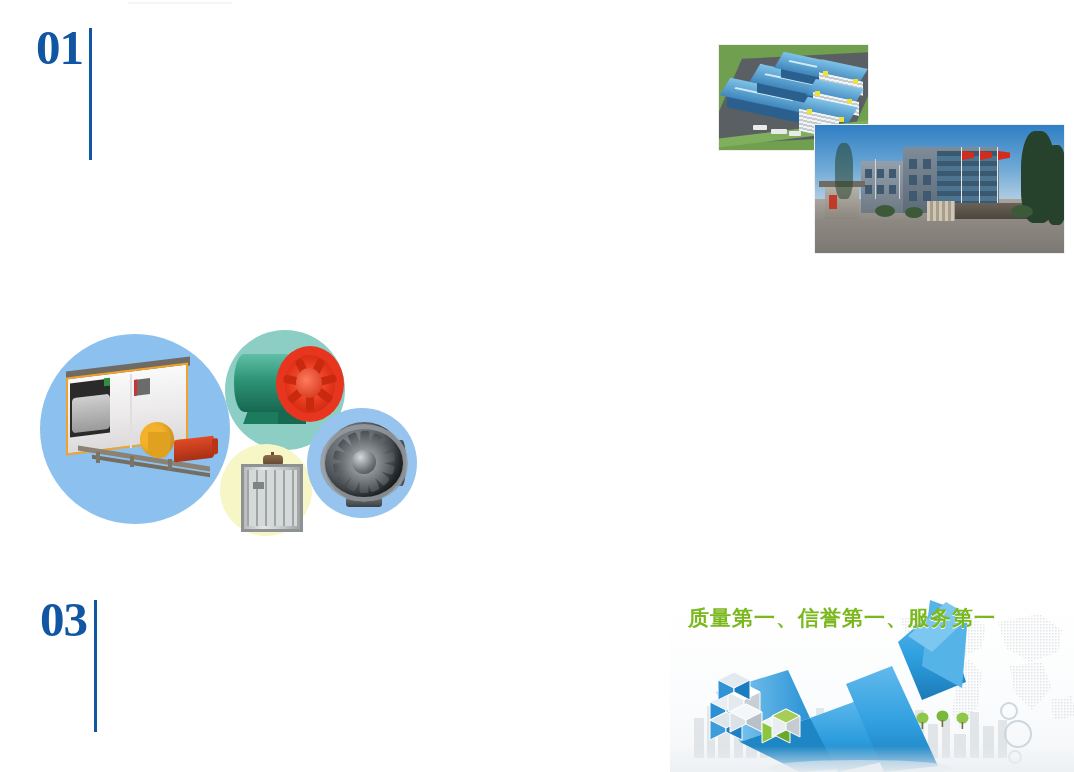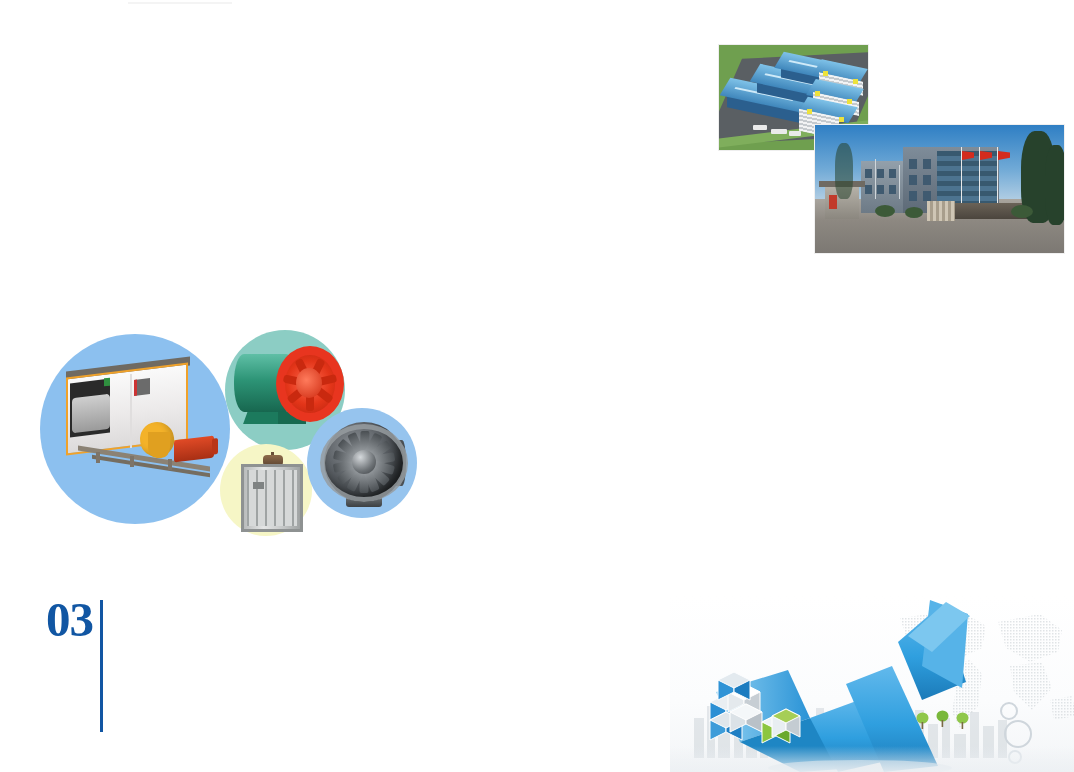--- a/index.html
+++ b/index.html
@@ -18,21 +18,21 @@
   }
   .sec-rule{width:3px;background:#1156a3;display:block;}
 
   
   #marker-01{left:36px;top:26px;}
   #marker-01 .sec-rule{height:132px;margin-left:6px;margin-top:2px;}
   
   #marker-02{left:1006px;top:300px;}
   #marker-02 .sec-rule{height:132px;margin-right:7px;margin-top:2px;}
   
-  #marker-03{left:46px;top:598px;}
+  #marker-03{left:40px;top:598px;}
   #marker-03 .sec-rule{height:132px;margin-left:7px;margin-top:2px;}
 
   .faint-top-line{
     position:absolute;left:128px;top:2px;width:104px;height:2px;
     background:#f4f4f4;
   }
 
   
   #product-cluster{position:absolute;left:32px;top:312px;width:400px;height:250px;}
   .pcircle{position:absolute;border-radius:50%;}
@@ -184,20 +184,24 @@
   .sb-reflect{position:absolute;left:0;bottom:0;width:100%;height:26px;
     background:linear-gradient(180deg,rgba(255,255,255,0) 0%,rgba(236,240,243,.85) 100%);}
 </style>
 </head>
 <body>
 
 <div class="stage">
 
   <div class="faint-top-line"></div>
 
+  <div class="sec-marker" id="marker-01">
+    <span class="sec-num">01</span>
+    <span class="sec-rule"></span>
+  </div>
 
 
   <div class="sec-marker" id="marker-03">
     <span class="sec-num">03</span>
     <span class="sec-rule"></span>
   </div>
 
   <div id="product-cluster">
 
     <div class="pcircle" id="circle-blue-large"></div>
@@ -476,15 +480,16 @@
       <ellipse cx="6.5" cy="6" rx="6" ry="5.5" fill="#8fc74a"></ellipse>
       <rect x="5.6" y="10" width="1.6" height="7" fill="#7a6a45"></rect>
     </svg>
 
     <div class="sb-circle" style="left:330px;top:106px;width:14px;height:14px;"></div>
     <div class="sb-circle" style="left:334px;top:124px;width:24px;height:24px;"></div>
     <div class="sb-circle" style="left:338px;top:154px;width:10px;height:10px;border-color:#dde3e8;"></div>
 
     <div class="sb-reflect"></div>
 
+    <div class="sb-text">质量第一、信誉第一、服务第一</div>
   </div>
 
 </div>
 
 </body></html>

